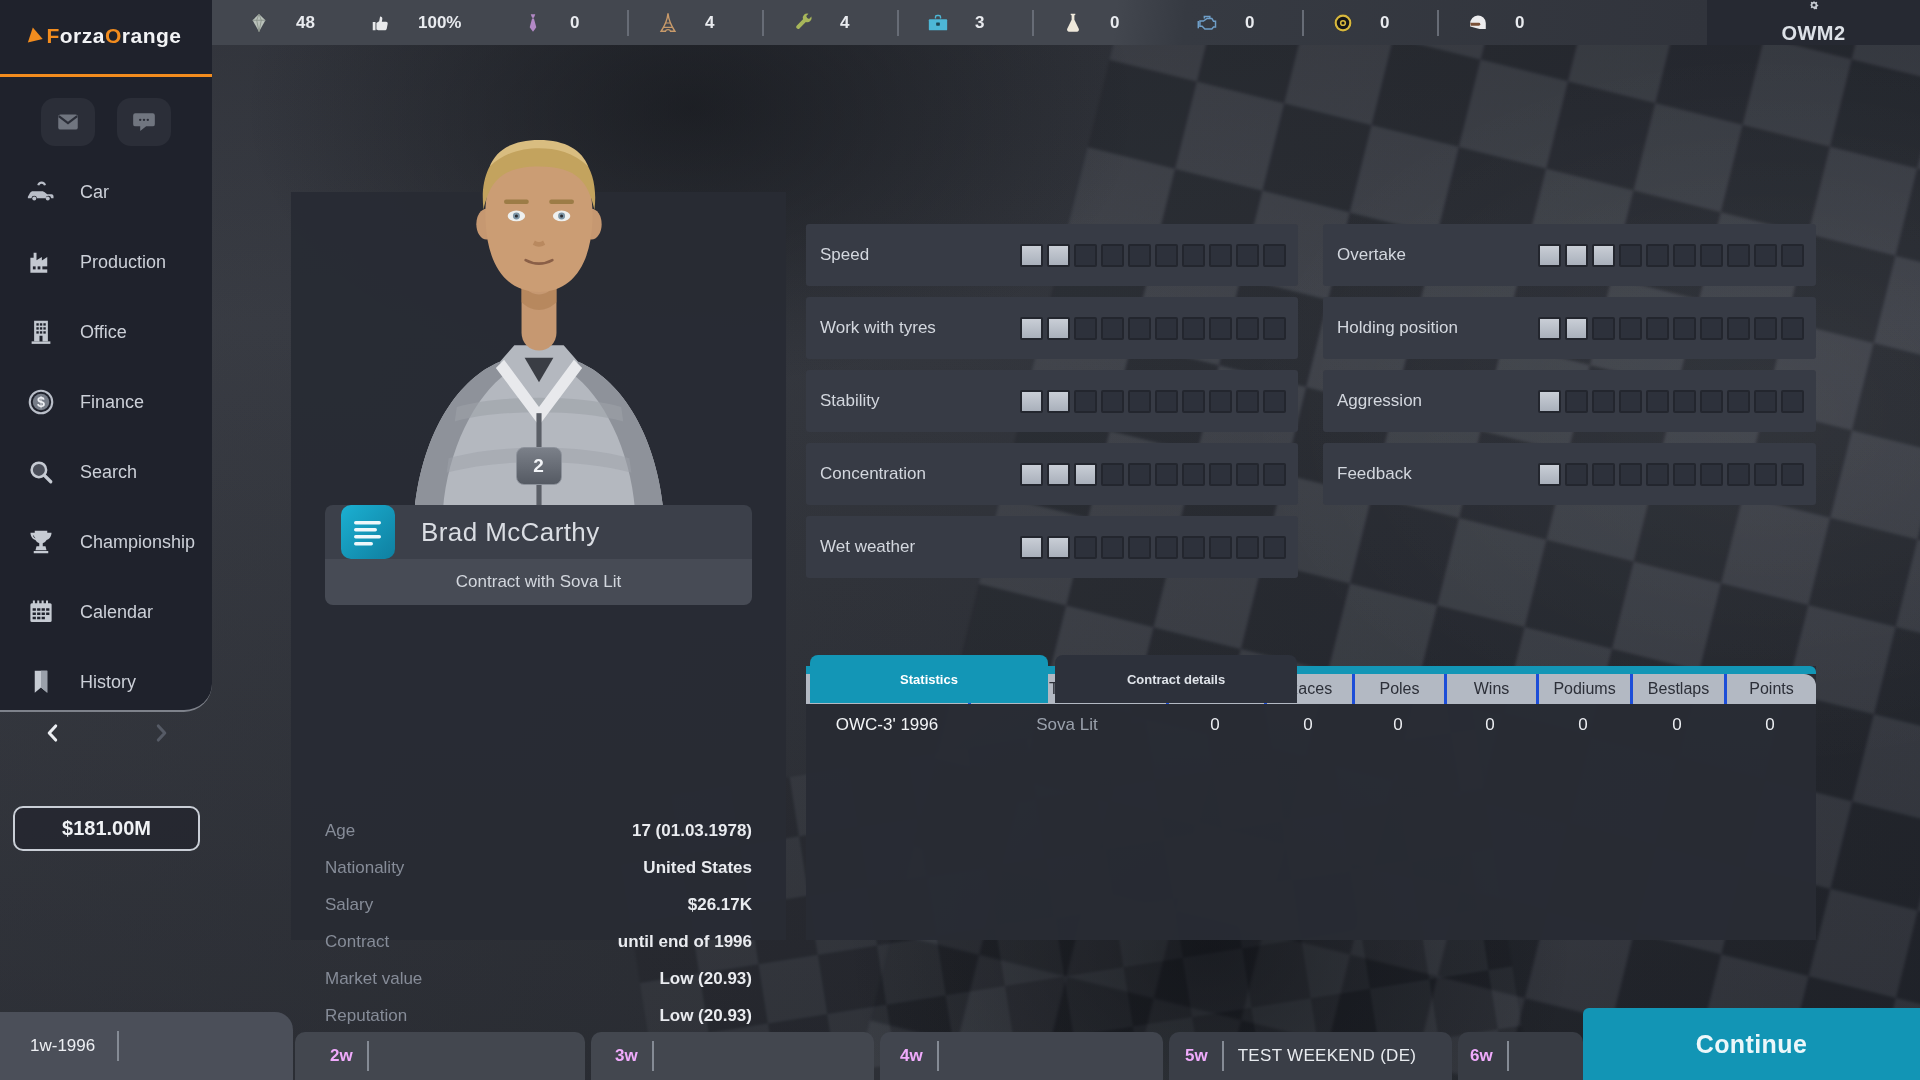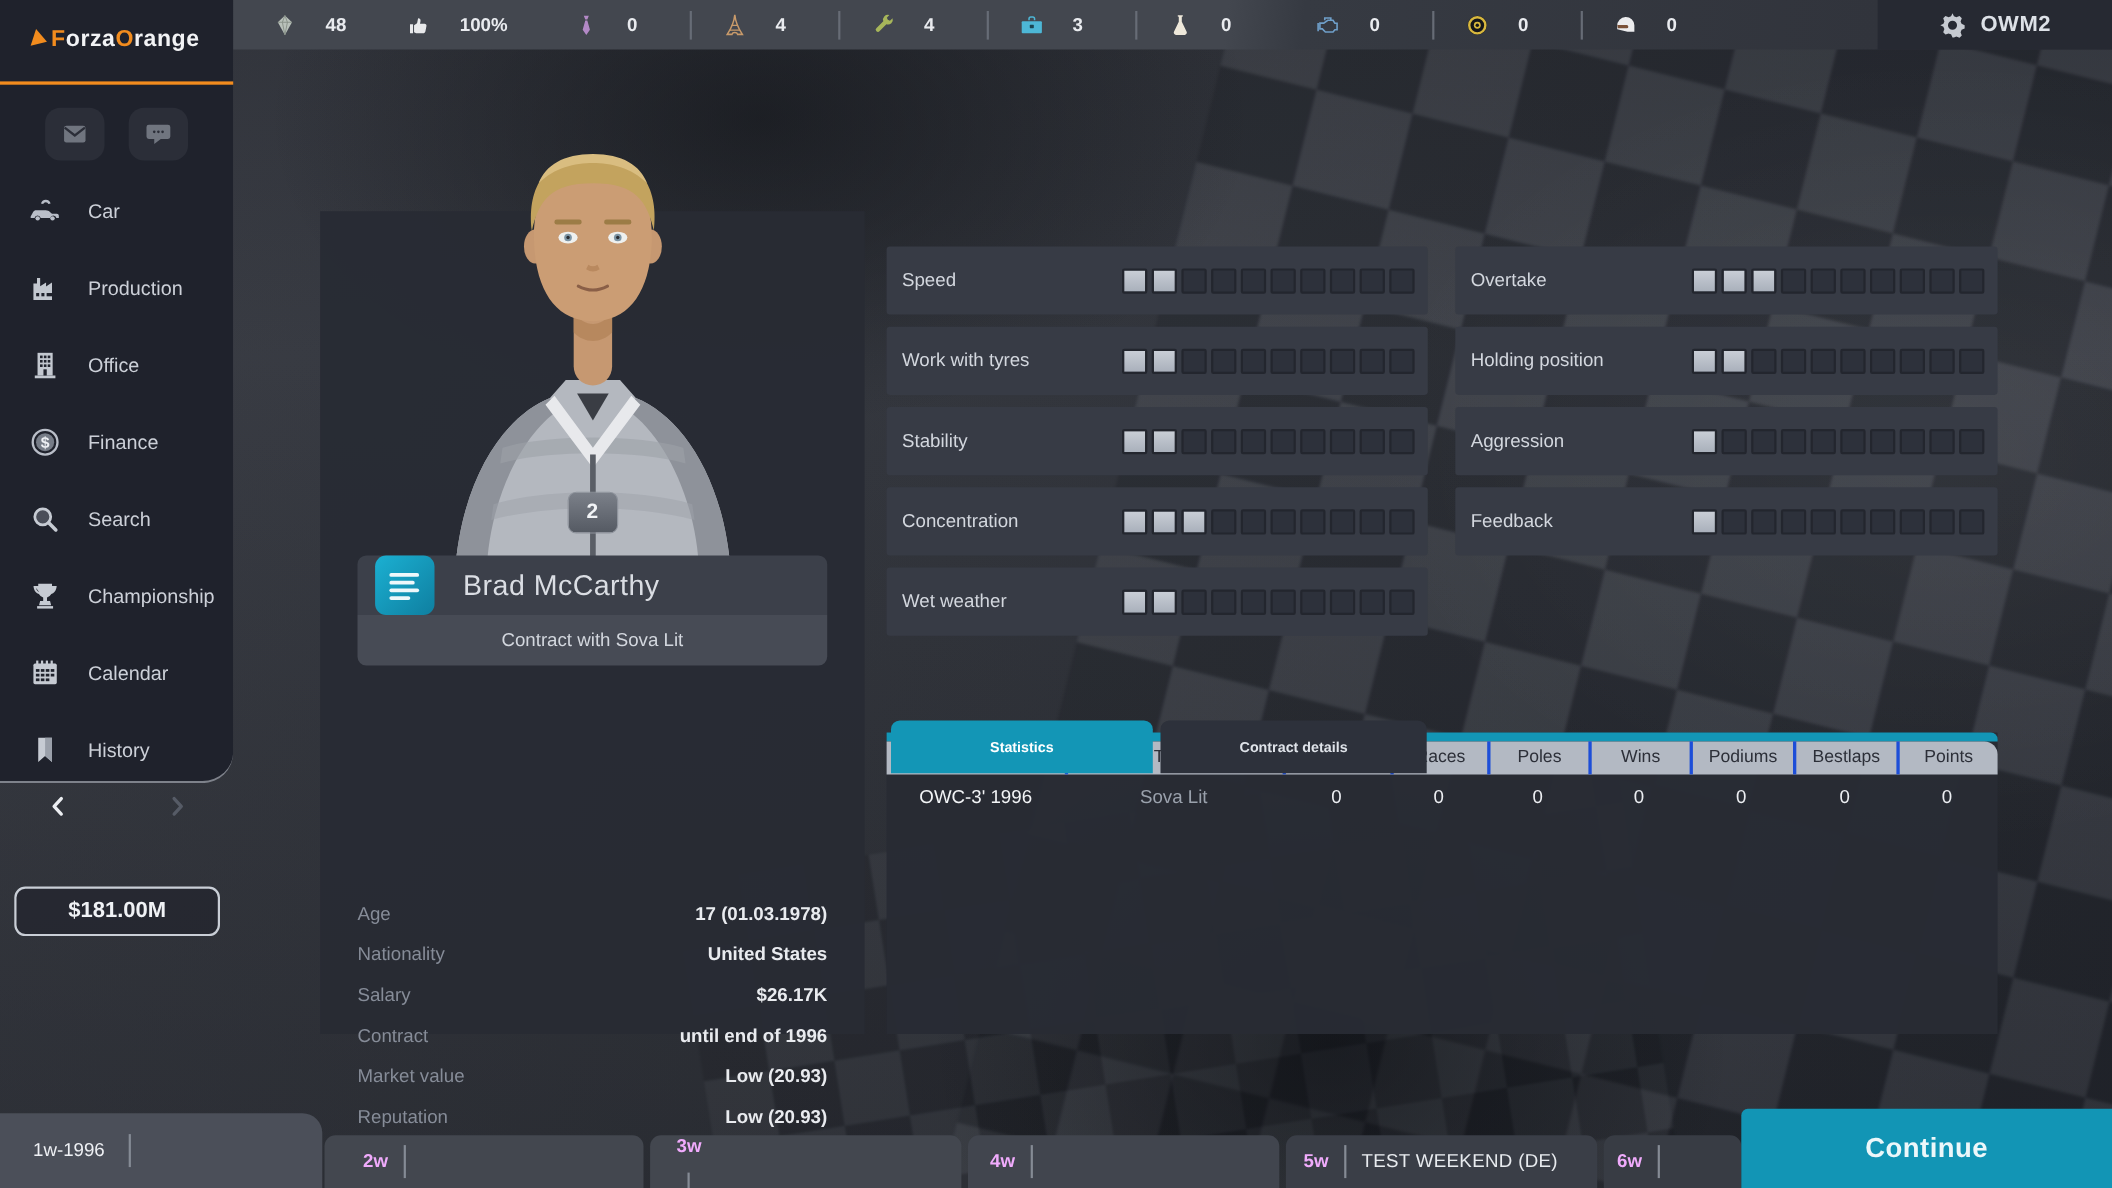--- a/index.html
+++ b/index.html
@@ -24,21 +24,21 @@
   .top-bar{position:absolute;left:212px;top:0;right:0;height:45px;z-index:3;
       background:linear-gradient(96deg,#43474f 0px,#43474f 900px,#363a42 970px,#31343c 1490px,#2c2f37 1495px);}
   .resources{display:flex;align-items:center;height:100%;padding-left:36px;}
   .res-item{position:relative;display:flex;align-items:center;gap:26px;flex:none;width:135px;}
   .res-item:nth-child(1){width:122px;}
   .res-item:nth-child(2){width:152px;}
   .res-item .sep{position:absolute;left:-30px;width:2px;height:26px;background:#676c76;}
   .res-item .ticon{width:22px;height:22px;}
   .res-value{font-size:17px;font-weight:600;color:#e9ebef;}
   .profile-chip{position:absolute;right:0;top:0;width:213px;height:45px;background:#262932;
-      display:flex;align-items:center;justify-content:center;gap:12px;cursor:pointer;}
+      display:flex;align-items:center;justify-content:center;gap:12px;cursor:pointer;flex-direction:column;}
   .profile-chip .ticon{width:26px;height:26px;color:#c6cad1;}
   .profile-label{font-size:20px;font-weight:bold;color:#dde1e7;letter-spacing:.5px;}
   
   .sidebar{position:absolute;left:0;top:0;width:212px;height:712px;z-index:4;background:#1f222c;
       border-bottom:2px solid rgba(222,226,234,.5);border-bottom-right-radius:28px;}
   .logo{position:absolute;top:24px;left:0;width:212px;text-align:center;font-weight:bold;
       font-size:21px;letter-spacing:.5px;color:#f2f3f5;white-space:nowrap;}
   .logo .tri{display:inline-block;width:0;height:0;border-left:13px solid #f28c1e;
       border-top:8px solid transparent;border-bottom:8px solid transparent;
       transform:rotate(18deg);margin-right:3px;vertical-align:-2px;}
@@ -675,21 +675,21 @@
   <div id="timeline">
       <div class="week-capsule" style="left: 295px; width: 290px; background: rgb(67, 71, 79);"></div>
       <div class="week-capsule" style="left: 591px; width: 283px; background: rgb(67, 71, 79);"></div>
       <div class="week-capsule" style="left: 880px; width: 283px; background: rgb(65, 69, 78);"></div>
       <div class="week-capsule" style="left: 1169px; width: 283px; background: rgb(58, 62, 71);"></div>
       <div class="week-capsule" style="left: 1458px; width: 125px; background: rgb(56, 60, 68);"></div>
       <div class="week-marker" style="left: 330px;">
         <span class="week-label">2w</span>
         <span class="pipe"></span>
       </div>
-      <div class="week-marker" style="left: 615px; flex-direction: column;">
+      <div class="week-marker" style="left: 615px;">
         <span class="week-label">3w</span>
         <span class="pipe"></span>
       </div>
       <div class="week-marker" style="left: 900px;">
         <span class="week-label">4w</span>
         <span class="pipe"></span>
       </div>
       <div class="week-marker" style="left: 1185px;">
         <span class="week-label">5w</span>
         <span class="pipe"></span>

